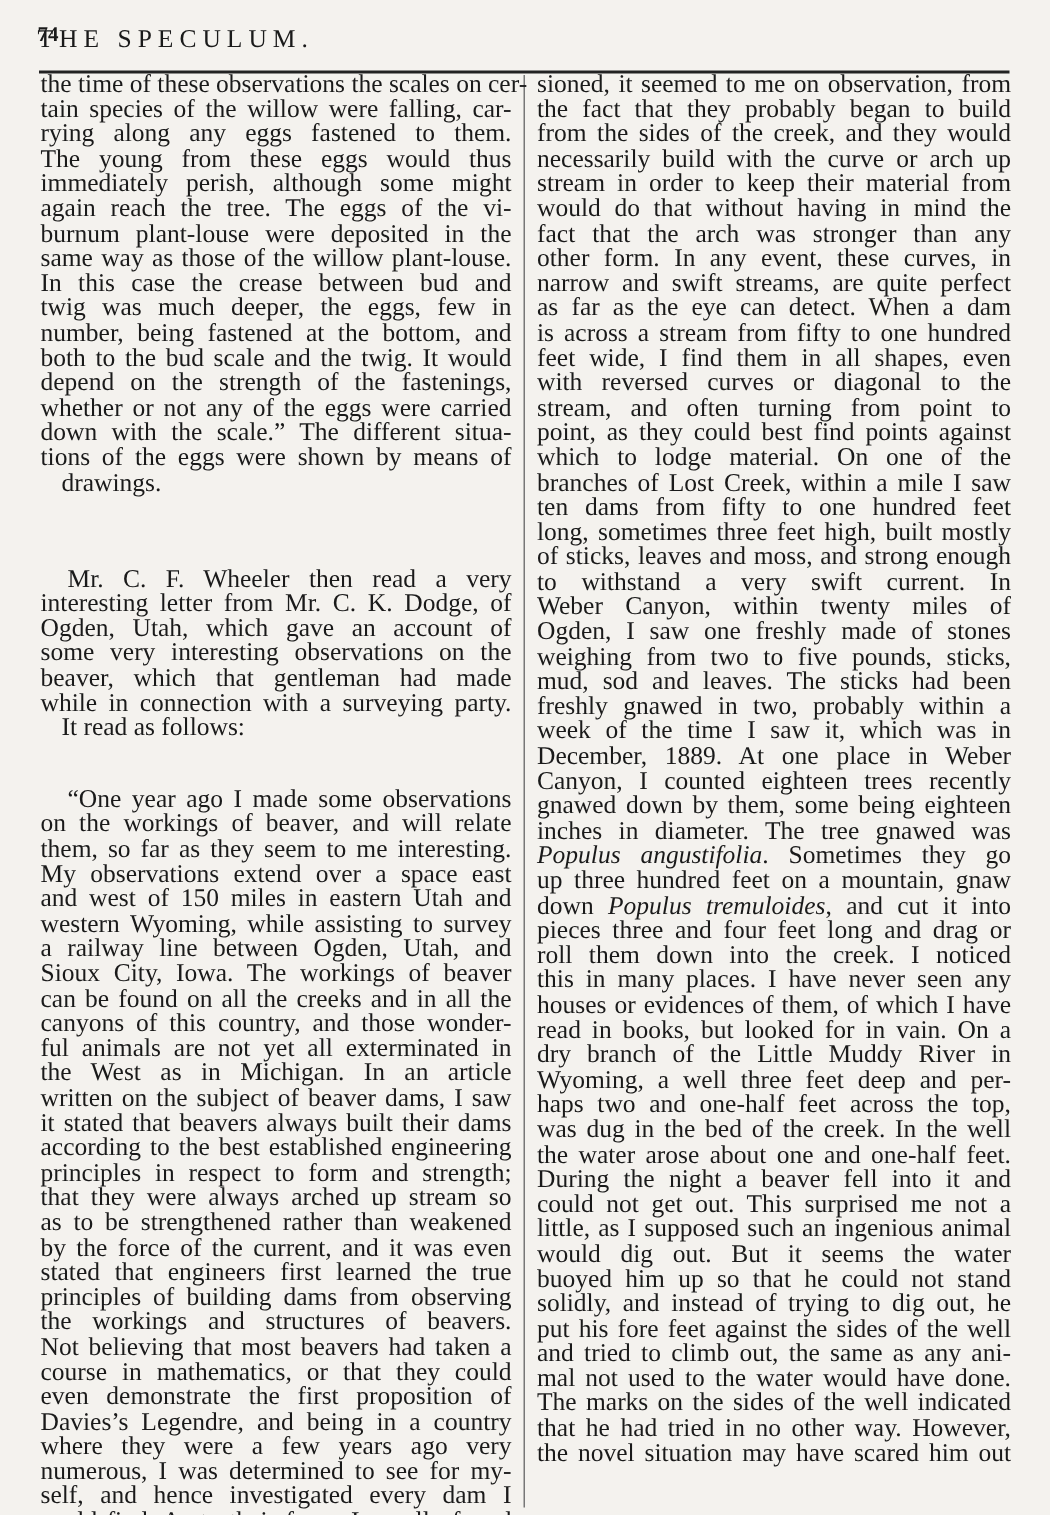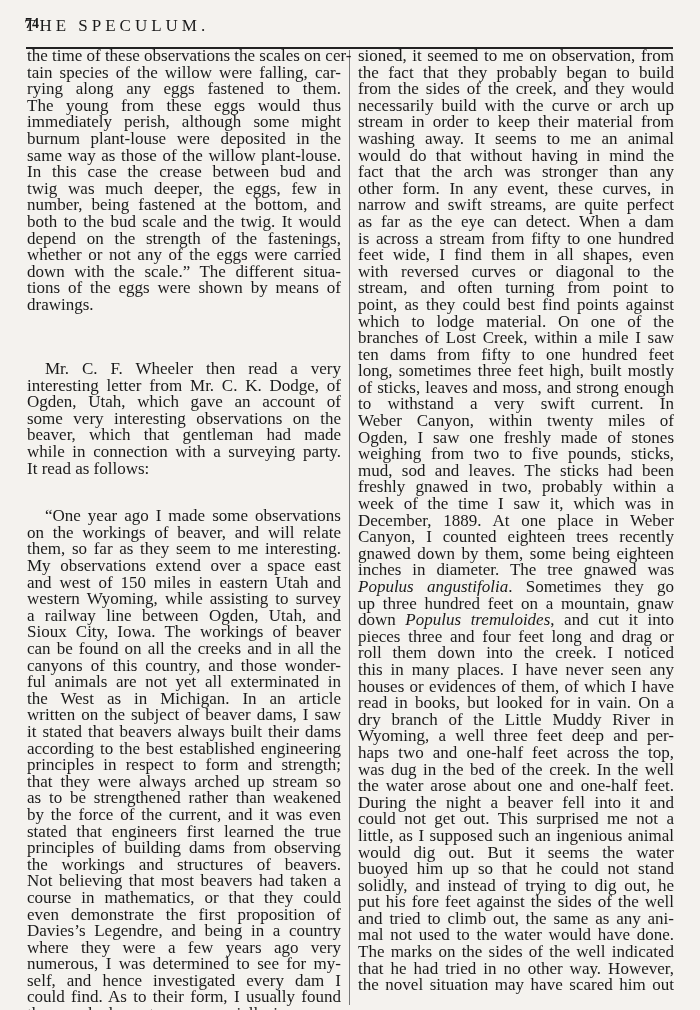--- a/index.html
+++ b/index.html
@@ -30,21 +30,21 @@
     background: #777;
   }
   .col {
     position: absolute; top: 48px;
     font-size: 17px; line-height: 16.6px;
     text-align: justify;
   }
   .col.left { left: 27px; width: 314px; }
   .col.right { left: 358px; width: 316px; }
   .line { display: block; text-align: justify; text-align-last: justify; white-space: nowrap; height: 16.6px; }
-  .line.last { text-align-last: left; }
+  .line.last { text-align-last: left; margin-left: 14px; }
   .gap { height: 16.6px; }
   .indent { padding-left: 18px; margin-top: 31px; }
   i { font-style: italic; }
 </style>
 </head>
 <body>
 
 <div class="header">
   <span class="page-num">74</span>
   <span class="running-title">THE SPECULUM.</span>
@@ -52,20 +52,21 @@
 <div class="rule"></div>
 <div class="divider"></div>
 
 <div class="col left">
   <div id="lp1">
       <span class="line">the time of these observations the scales on cer-</span>
       <span class="line">tain species of the willow were falling, car-</span>
       <span class="line">rying along any eggs fastened to them.</span>
       <span class="line">The young from these eggs would thus</span>
       <span class="line">immediately perish, although some might</span>
+      <span class="line">again reach the tree. The eggs of the vi-</span>
       <span class="line">burnum plant-louse were deposited in the</span>
       <span class="line">same way as those of the willow plant-louse.</span>
       <span class="line">In this case the crease between bud and</span>
       <span class="line">twig was much deeper, the eggs, few in</span>
       <span class="line">number, being fastened at the bottom, and</span>
       <span class="line">both to the bud scale and the twig. It would</span>
       <span class="line">depend on the strength of the fastenings,</span>
       <span class="line">whether or not any of the eggs were carried</span>
       <span class="line">down with the scale.” The different situa-</span>
       <span class="line">tions of the eggs were shown by means of</span>
@@ -117,21 +118,20 @@
     </div>
 </div>
 
 <div class="col right">
   <div id="rp1">
       <span class="line">sioned, it seemed to me on observation, from</span>
       <span class="line">the fact that they probably began to build</span>
       <span class="line">from the sides of the creek, and they would</span>
       <span class="line">necessarily build with the curve or arch up</span>
       <span class="line">stream in order to keep their material from</span>
-      <span class="line">washing away. It seems to me an animal</span>
       <span class="line">would do that without having in mind the</span>
       <span class="line">fact that the arch was stronger than any</span>
       <span class="line">other form. In any event, these curves, in</span>
       <span class="line">narrow and swift streams, are quite perfect</span>
       <span class="line">as far as the eye can detect. When a dam</span>
       <span class="line">is across a stream from fifty to one hundred</span>
       <span class="line">feet wide, I find them in all shapes, even</span>
       <span class="line">with reversed curves or diagonal to the</span>
       <span class="line">stream, and often turning from point to</span>
       <span class="line">point, as they could best find points against</span>

